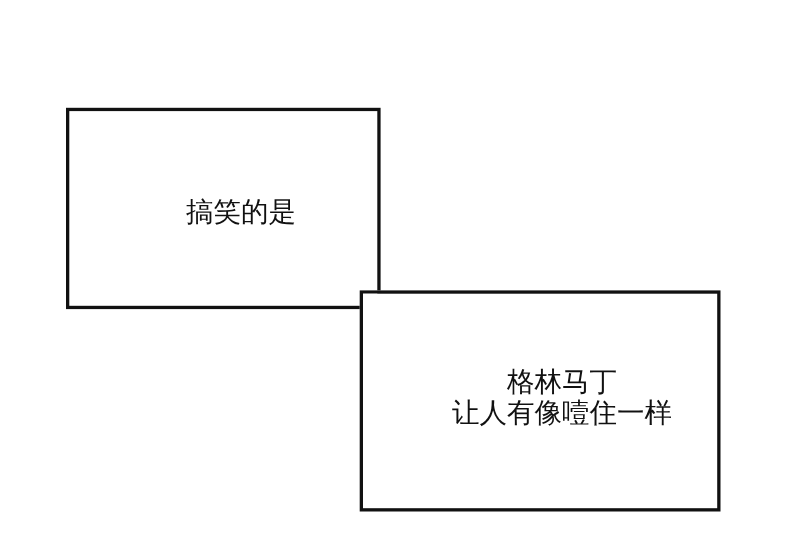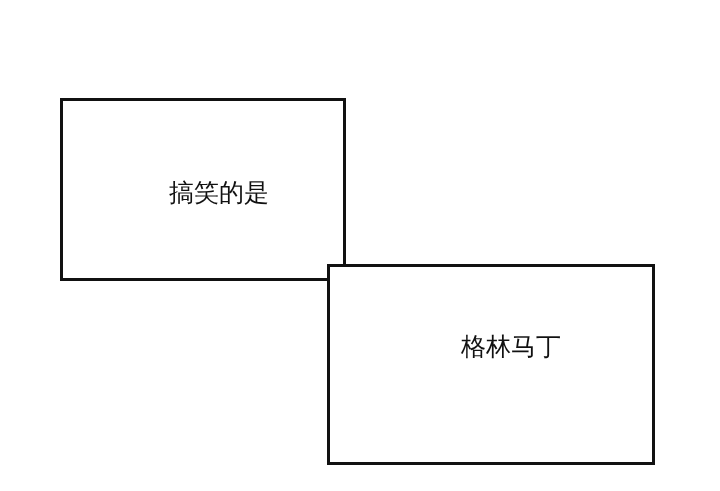--- a/index.html
+++ b/index.html
@@ -20,13 +20,14 @@
 <div class="panel" id="box1"></div>
 <div class="panel" id="box2"></div>
 <div id="mask"></div>
 
 <div class="caption" id="cap1">
   <span class="line">搞笑的是</span>
 </div>
 
 <div class="caption" id="cap2">
   <span class="line">格林马丁</span>
+  <span class="line">让人有像噎住一样</span>
 </div>
 
 </body></html>

